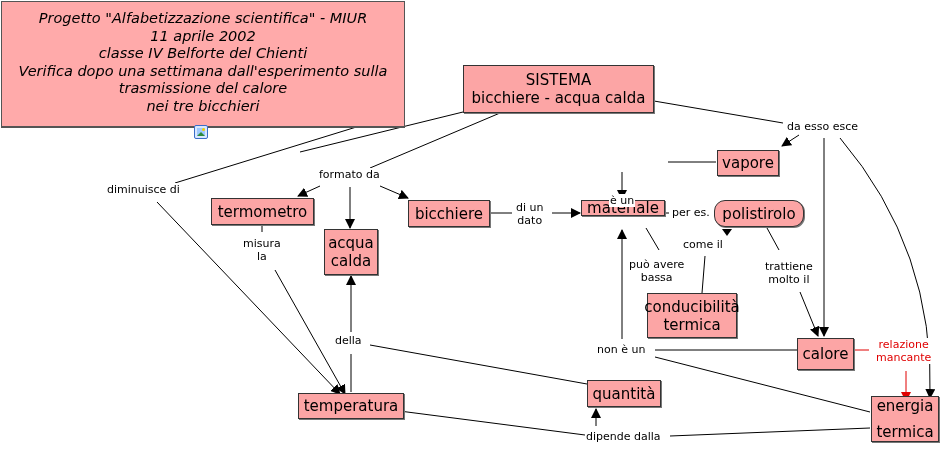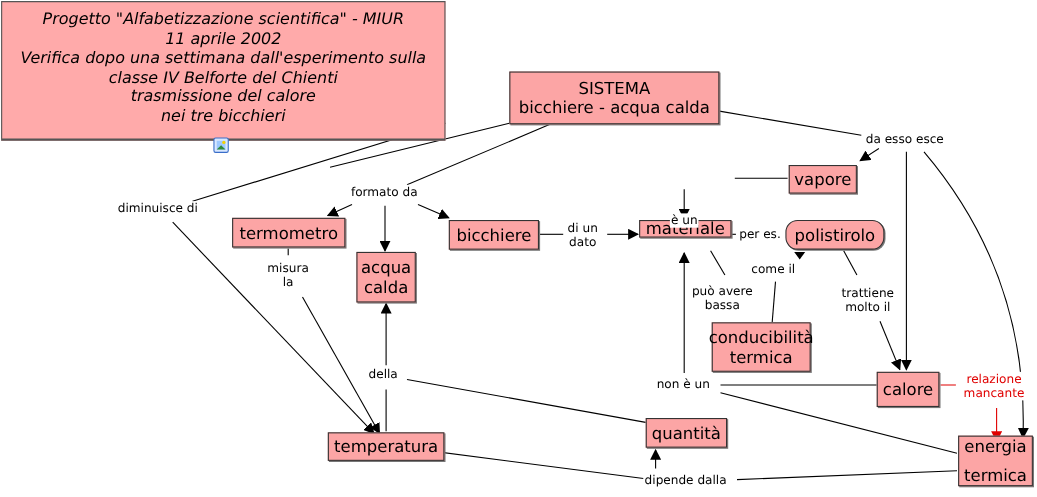--- a/index.html
+++ b/index.html
@@ -95,22 +95,22 @@
     <line x1="855" y1="350" x2="869" y2="350"></line>
     <line x1="906" y1="371" x2="906" y2="401" marker-end="url(#ahr)"></line>
   </g>
 
   <path d="M722,229 L732,229 L727,236 z" fill="#000"></path>
 </svg>
 
 <div class="header-box">
   <div>Progetto "Alfabetizzazione scientifica" - MIUR</div>
   <div>11 aprile 2002</div>
+  <div>classe IV Belforte del Chienti</div>
   <div>Verifica dopo una settimana dall'esperimento sulla</div>
-  <div>classe IV Belforte del Chienti</div>
   <div>trasmissione del calore</div>
   <div>nei tre bicchieri</div>
 </div>
 <div class="img-icon">
   <span class="sky"></span>
   <span class="hill"></span>
   <span class="sun"></span>
 </div>
 
 <div class="node" style="left:463px;top:65px;width:191px;height:48px;">

